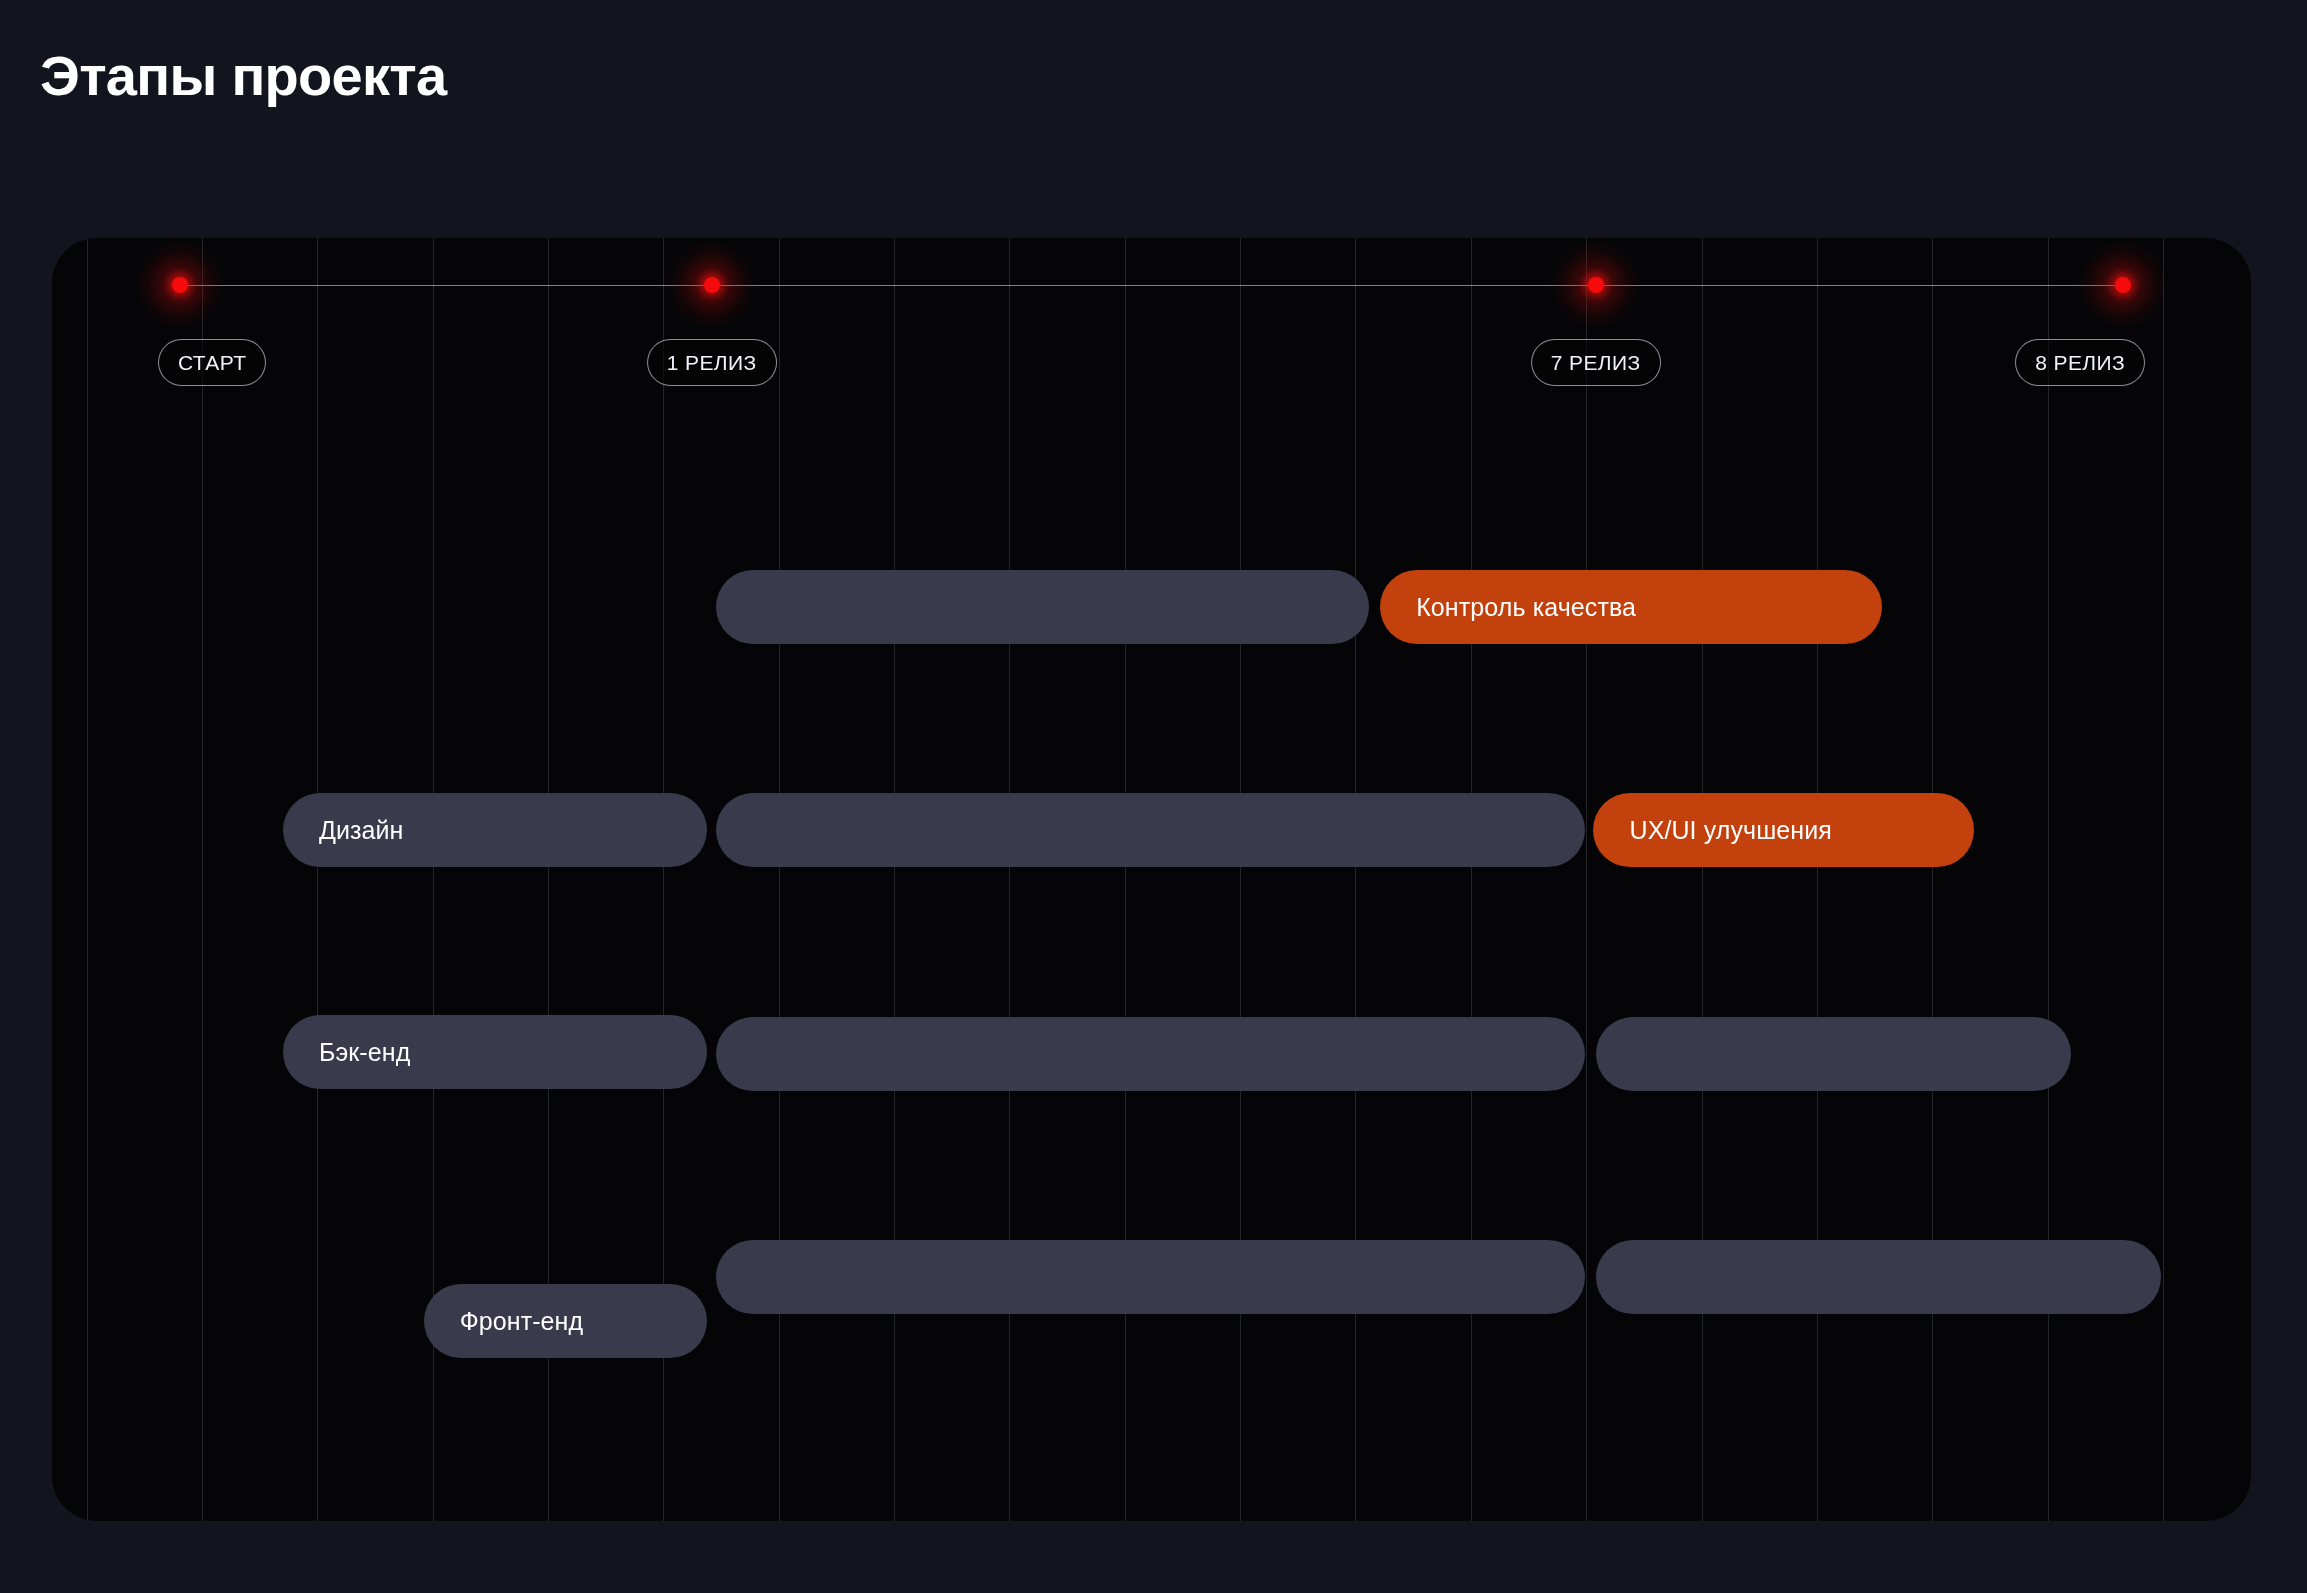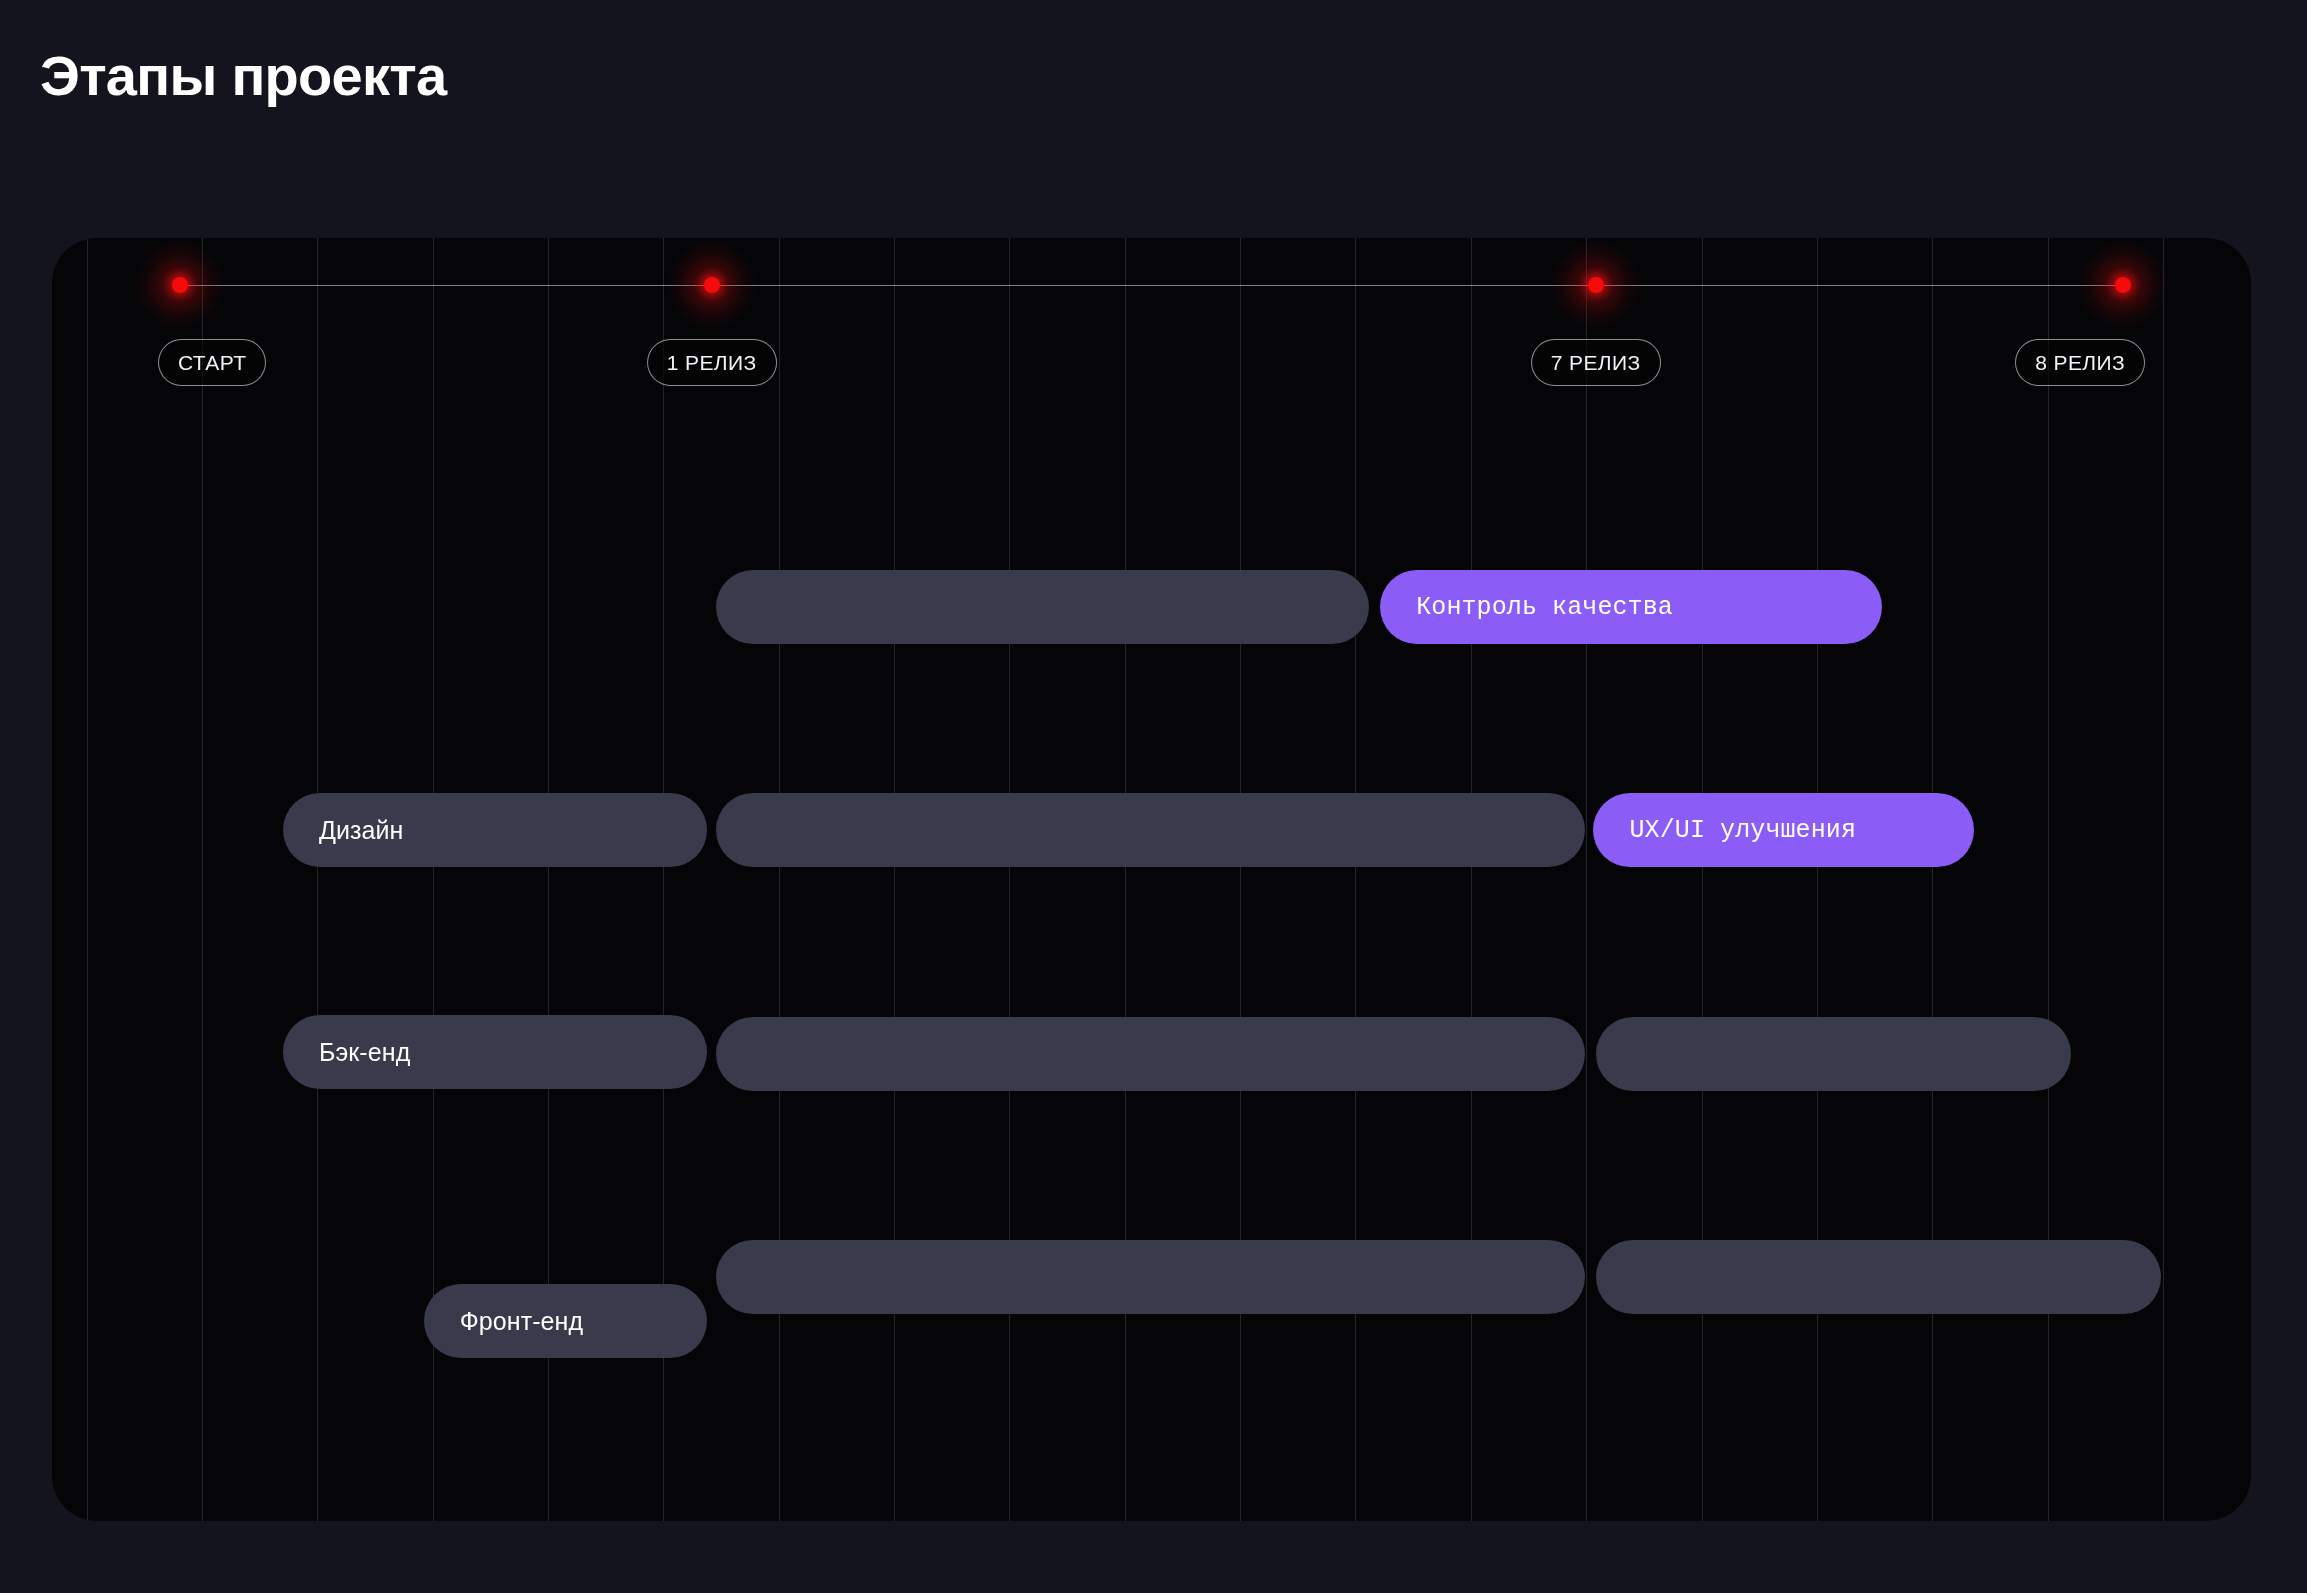--- a/index.html
+++ b/index.html
@@ -125,21 +125,21 @@
   .bar {
     position: absolute;
     height: 74px;
     border-radius: 37px;
     display: flex;
     align-items: center;
     box-sizing: border-box;
     padding-left: 36px;
   }
   .bar.neutral { background: #393A4B; }
-  .bar.accent  { background: #8b5cf6; font-family: Liberation Mono, monospace; }
+  .bar.accent  { background: #c2410c; }
   .bar-label {
     color: #ffffff;
     font-size: 25px;
     letter-spacing: 0.1px;
     white-space: nowrap;
   }
 </style>
 </head>
 <body>
 

